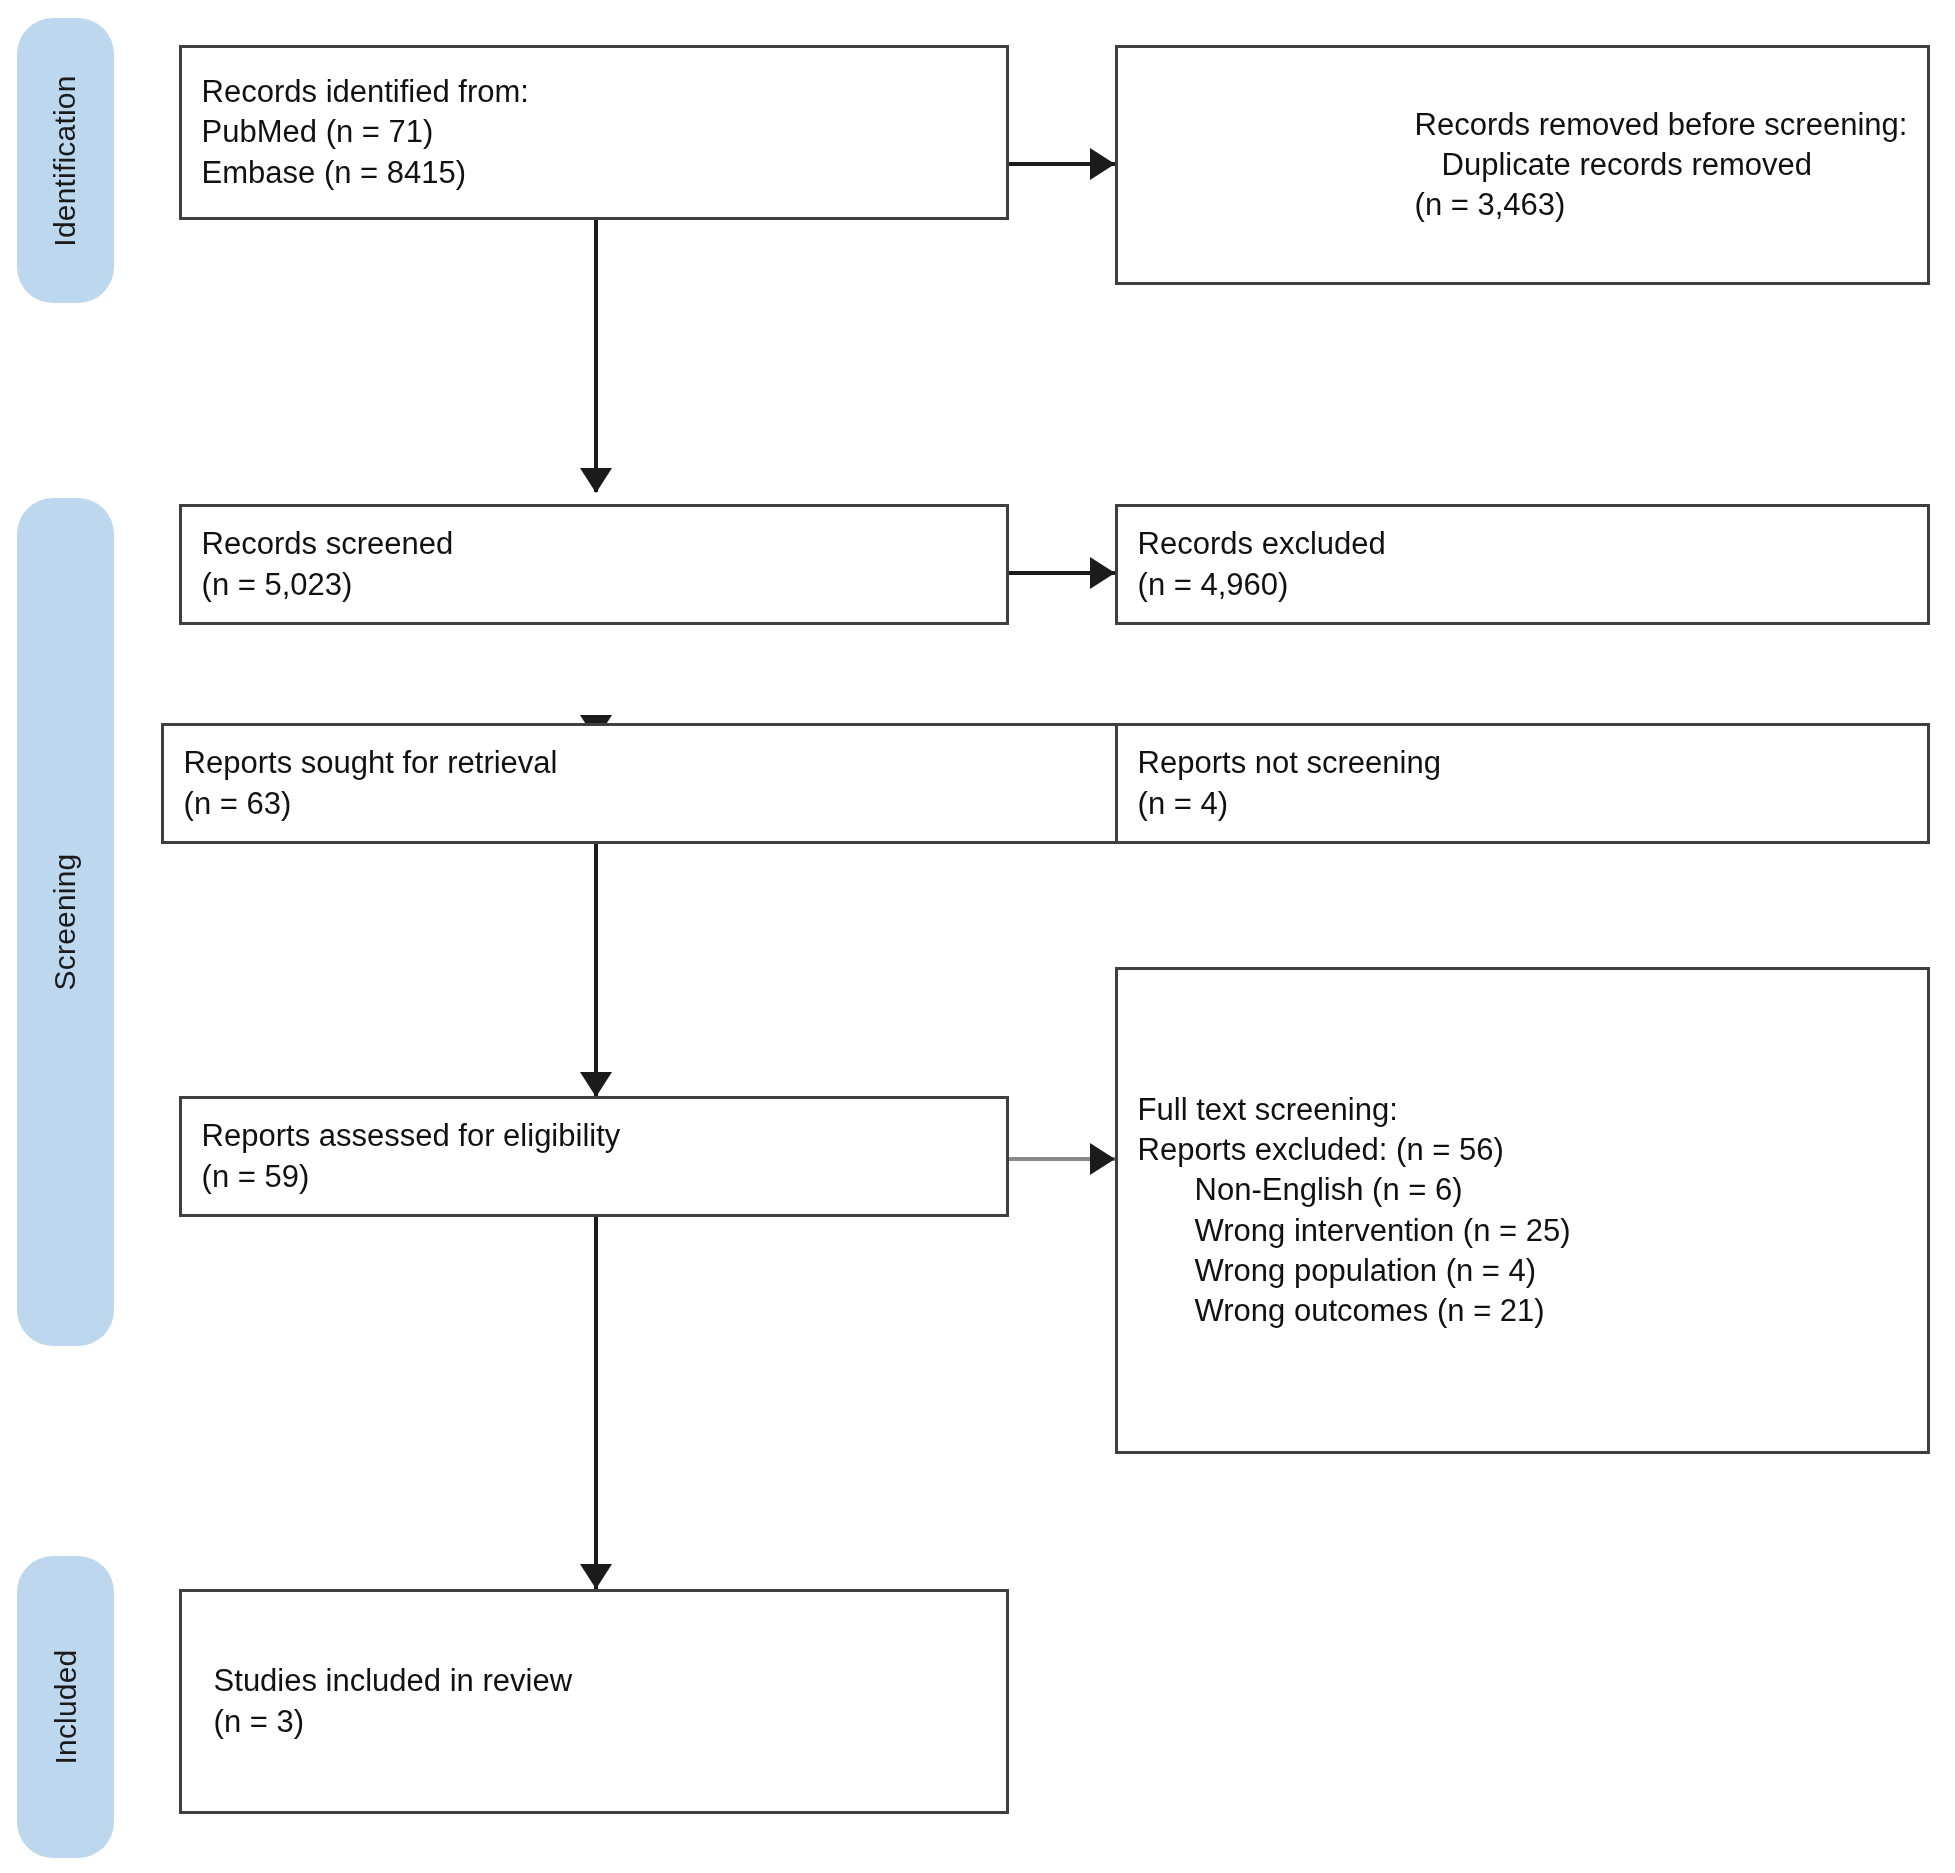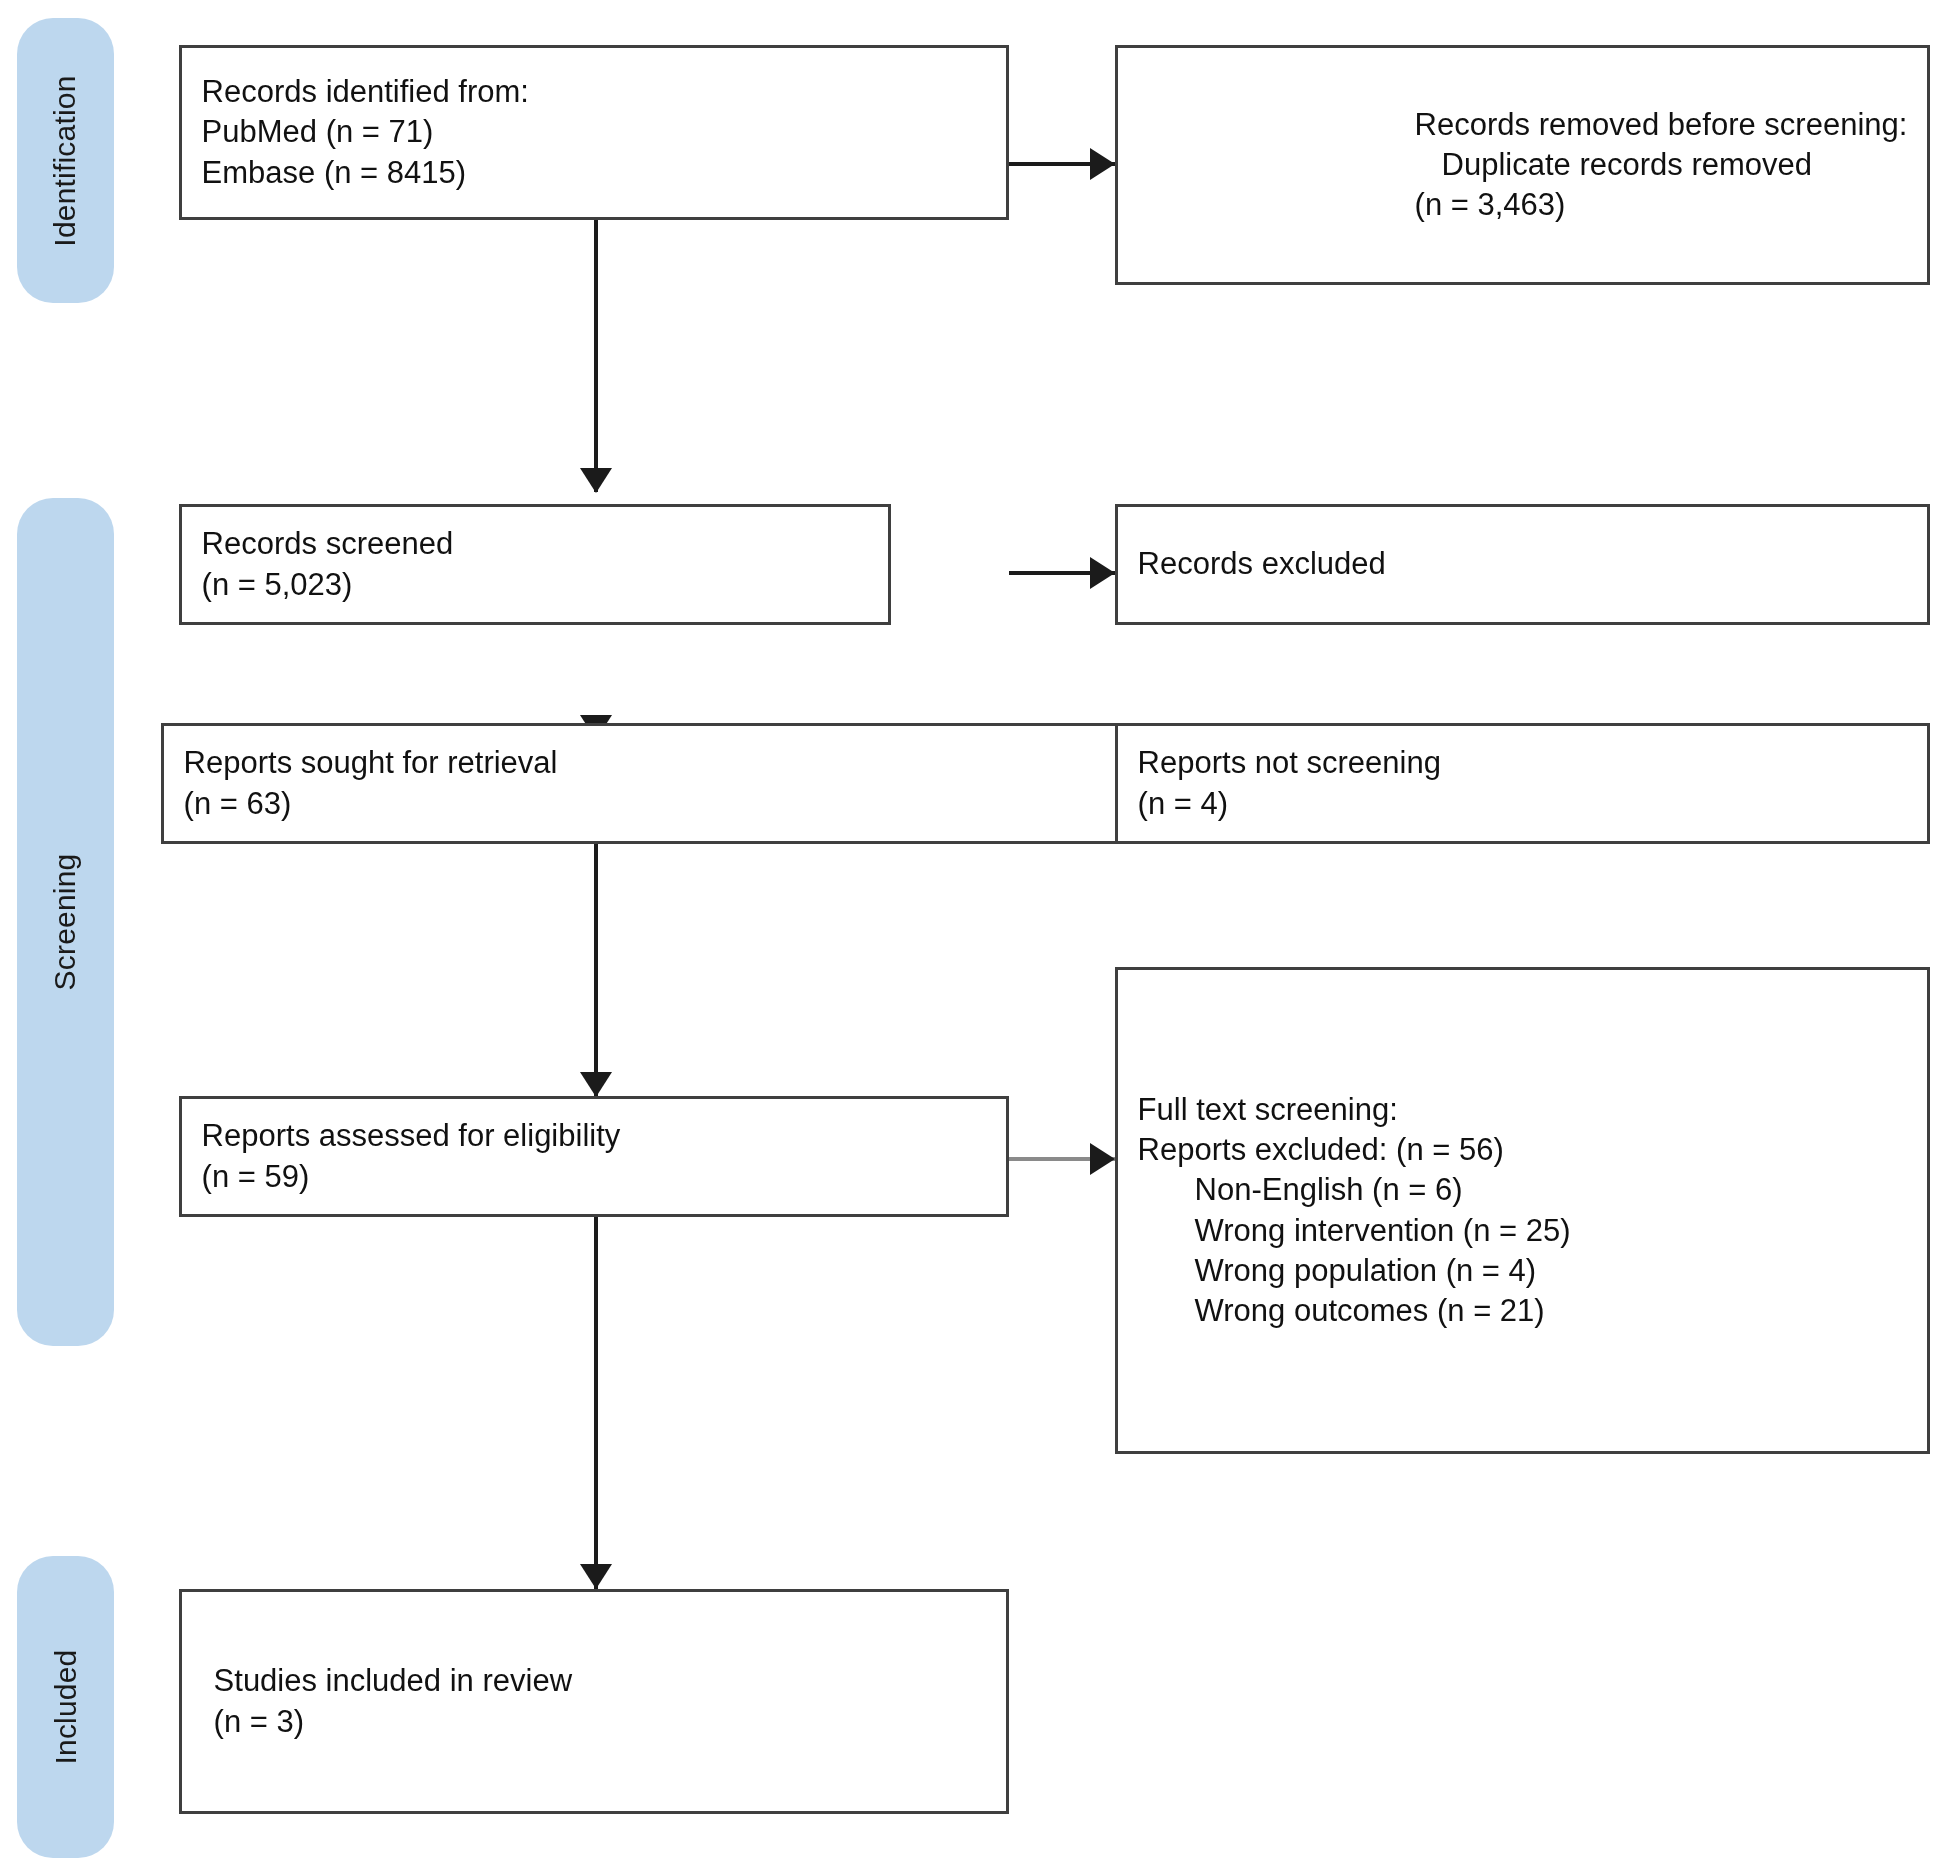--- a/index.html
+++ b/index.html
@@ -146,30 +146,31 @@
   </div>
 
   <div class="flow-box left" style="left:1115px; top:45px; width:815px; height:240px;align-items:flex-end;">
     <div class="box-lines">
       <span class="box-line">Records removed before screening:</span>
       <span class="box-line indent-1">Duplicate records removed</span>
       <span class="box-line">(n = 3,463)</span>
     </div>
   </div>
 
-  <div class="flow-box center" style="left:179px; top:504px; width:712px; height:121px;">
+  <div class="flow-box center" style="left:179px; top:504px; width:830px; height:121px;">
     <div class="box-lines">
       <span class="box-line">Records screened</span>
       <span class="box-line">(n = 5,023)</span>
     </div>
   </div>
 
   <div class="flow-box center" style="left:1115px; top:504px; width:815px; height:121px;">
     <div class="box-lines">
       <span class="box-line">Records excluded</span>
+      <span class="box-line">(n = 4,960)</span>
     </div>
   </div>
 
   <div class="flow-box center" style="left:161px; top:723px; width:980px; height:121px;">
     <div class="box-lines">
       <span class="box-line">Reports sought for retrieval</span>
       <span class="box-line">(n = 63)</span>
     </div>
   </div>
 

